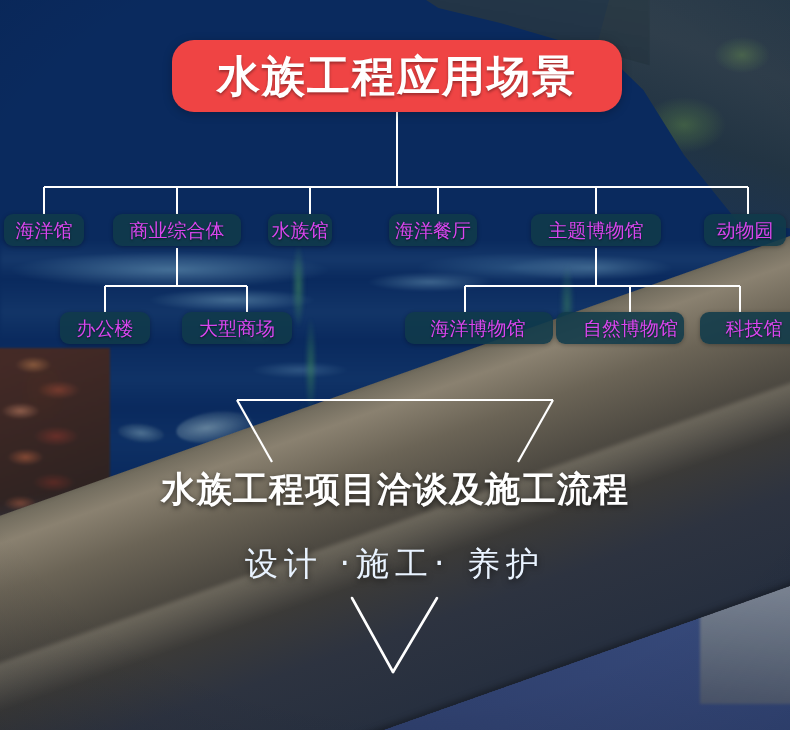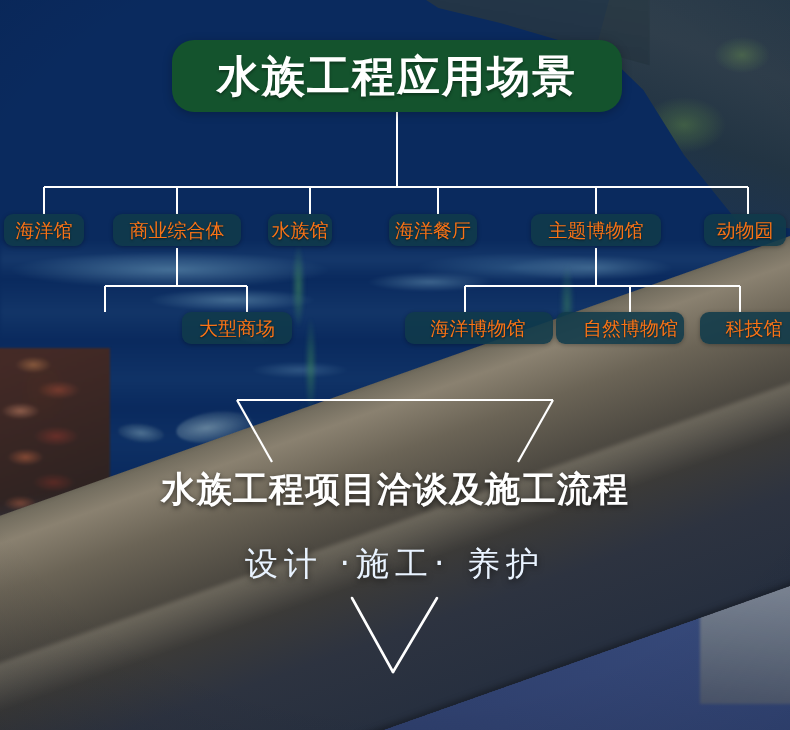--- a/index.html
+++ b/index.html
@@ -166,41 +166,41 @@
     position:absolute;inset:0;pointer-events:none;
     background:radial-gradient(ellipse 105% 95% at 50% 45%, rgba(0,0,0,0) 55%, rgba(0,10,30,.28) 100%);
   }
 
   
   #wires{position:absolute;inset:0;}
 
   
   .title-box{
     position:absolute;left:172px;top:40px;width:450px;height:72px;
-    background:#14532d;border-radius:22px;
+    background:#ef4444;border-radius:22px;
     display:flex;align-items:center;justify-content:center;
     box-shadow:0 2px 10px rgba(0,0,0,.25);
   }
   .title-box .t{
     color:#ffffff;font-size:43px;font-weight:bold;letter-spacing:2px;
     line-height:1;white-space:nowrap;
     text-shadow:0 2px 3px rgba(0,0,0,.35);
   }
 
   
   .node{
     position:absolute;height:32px;
     background:rgba(16,58,74,.88);
     border-radius:9px;
     display:flex;align-items:center;justify-content:center;
     padding:0 9px;box-sizing:border-box;
     box-shadow:0 1px 4px rgba(0,0,0,.3);
   }
   .node span{
-    color:#f97316;font-size:19px;line-height:1;white-space:nowrap;
+    color:#d946ef;font-size:19px;line-height:1;white-space:nowrap;
     text-shadow:0 1px 2px rgba(0,0,0,.55);
   }
 
   
   .sub1{
     position:absolute;left:0;right:0;top:466px;text-align:center;
     color:#ffffff;font-size:35px;font-weight:bold;letter-spacing:1px;
     text-shadow:0 2px 5px rgba(0,0,0,.6);
   }
   .sub2{
@@ -297,20 +297,23 @@
   <div class="node" style="left:389px;top:214px;width:88px;">
     <span>海洋餐厅</span>
   </div>
   <div class="node" style="left:531px;top:214px;width:130px;">
     <span>主题博物馆</span>
   </div>
   <div class="node" style="left:704px;top:214px;width:82px;">
     <span>动物园</span>
   </div>
 
+  <div class="node" style="left:60px;top:312px;width:90px;">
+    <span>办公楼</span>
+  </div>
   <div class="node" style="left:182px;top:312px;width:110px;">
     <span>大型商场</span>
   </div>
 
   <div class="node" style="left:405px;top:312px;width:148px;padding-left:7px;">
     <span>海洋博物馆</span>
   </div>
   <div class="node" style="left:556px;top:312px;width:128px;padding-left:30px;">
     <span>自然博物馆</span>
   </div>

